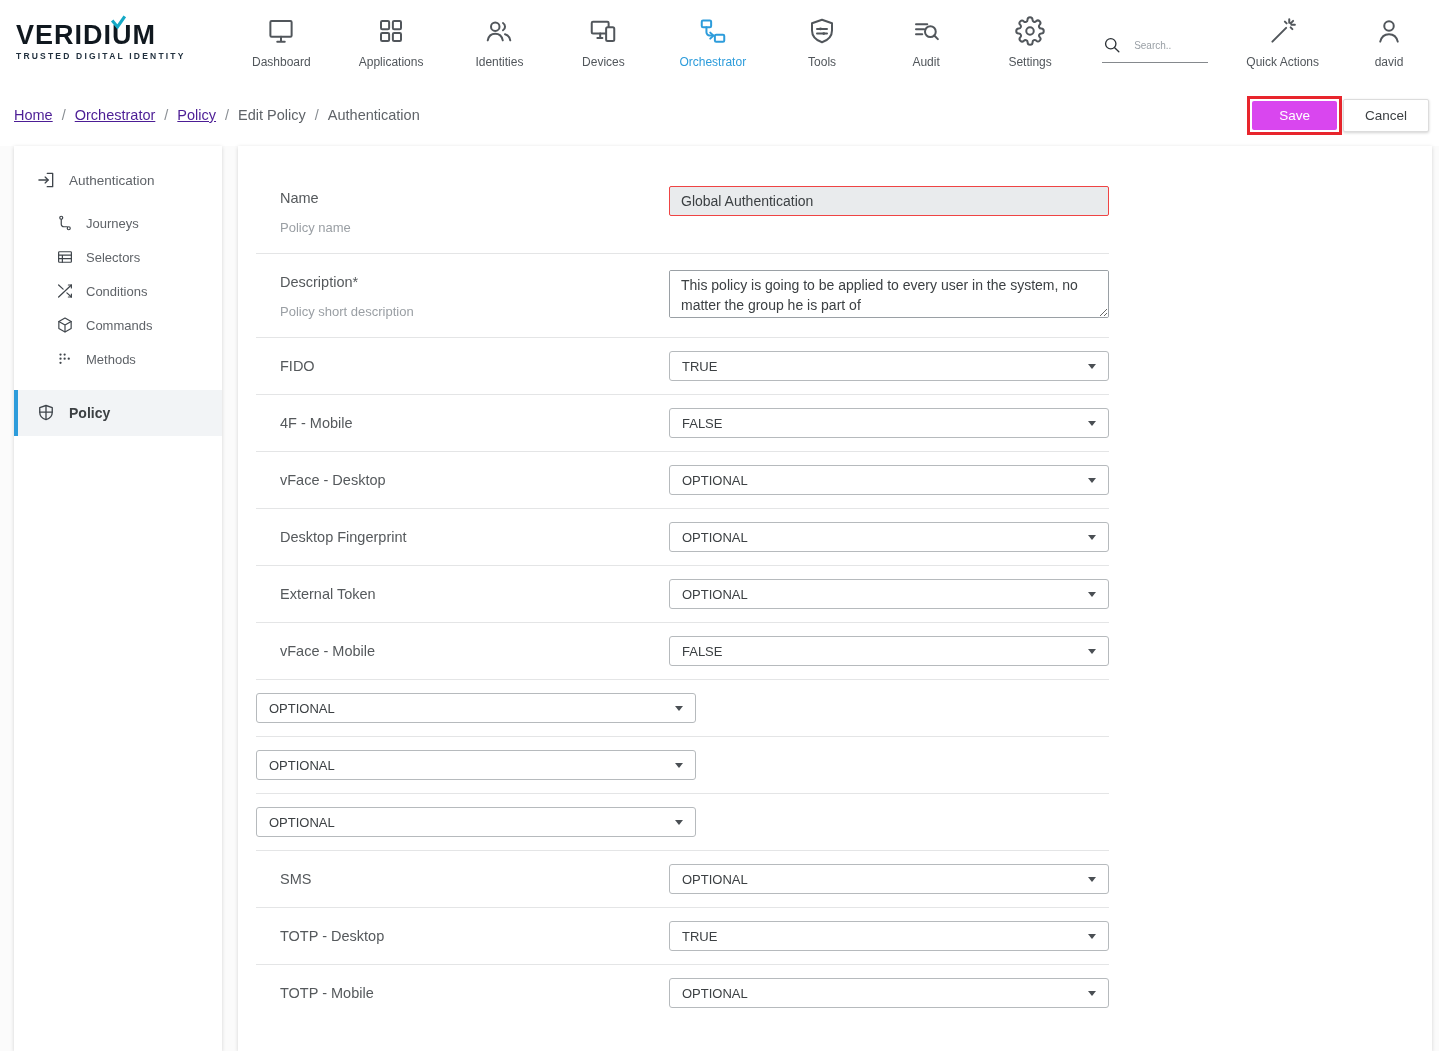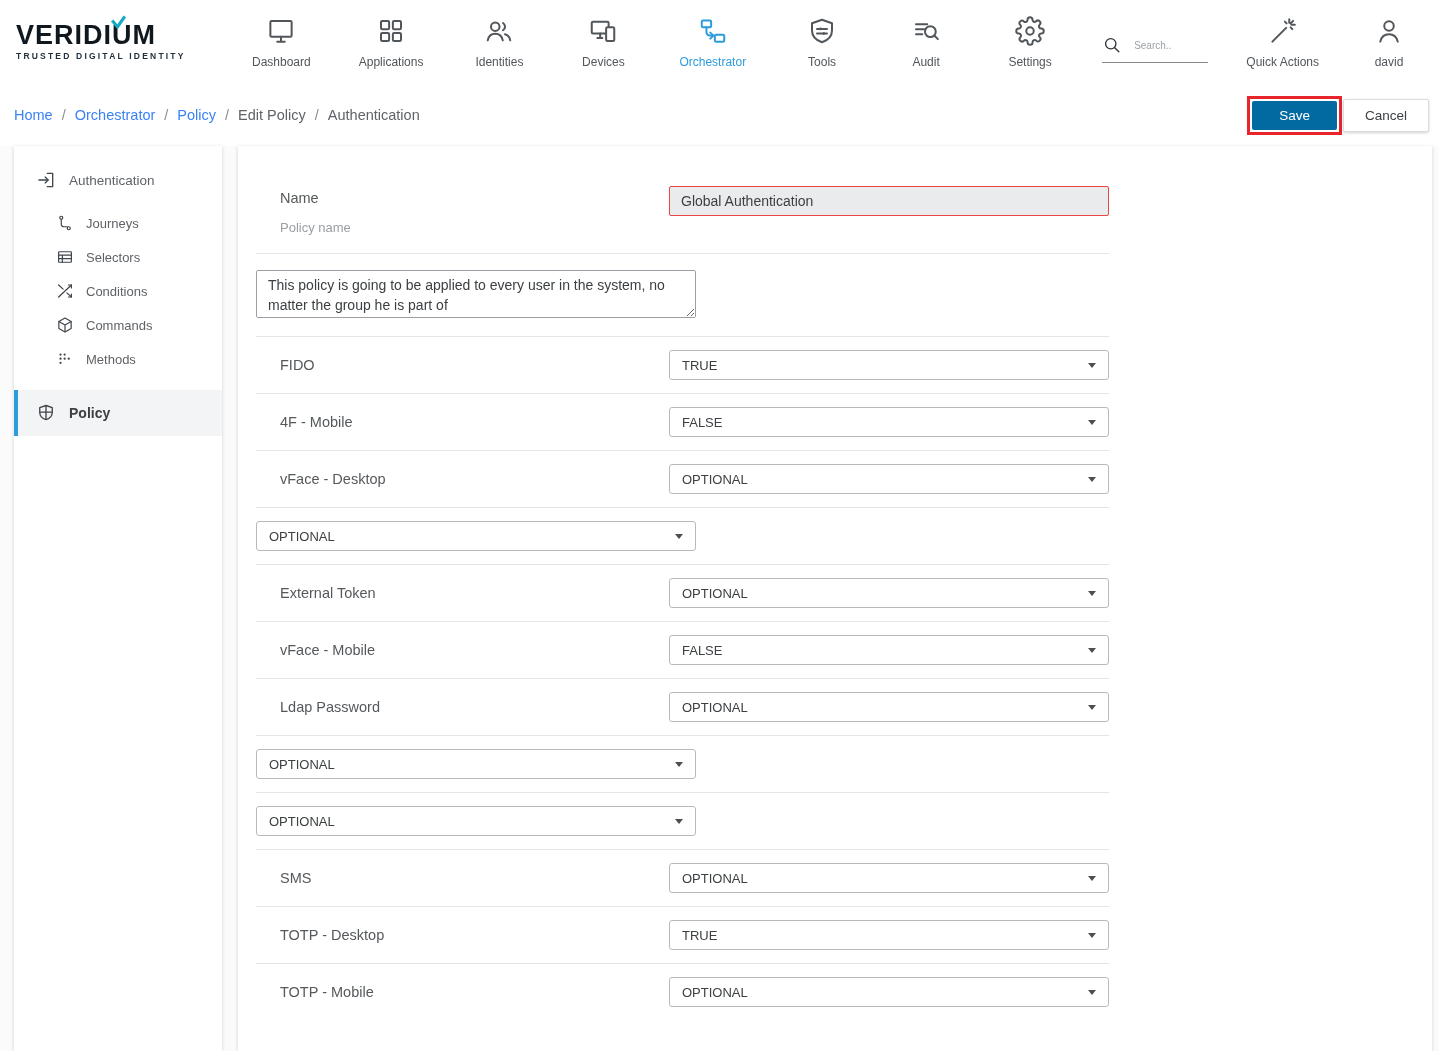--- a/index.html
+++ b/index.html
@@ -58,30 +58,30 @@
   .header-right { display:flex; gap:42px; margin-left:38px; }
 
   
   .crumb-bar {
     height: 62px; background:#fff;
     display:flex; align-items:center; justify-content:space-between;
     padding: 0 10px 0 14px;
   }
   .breadcrumb { display:flex; align-items:center; gap:9px; font-size:14.5px; }
   .crumb { color:#5f6368; }
-  .crumb.link { color:#3b82f6; cursor:pointer; }
+  .crumb.link { color:#4c1d95; cursor:pointer;text-decoration:underline; }
   .crumb-sep { color:#8a8f94; }
 
   .actions { display:flex; align-items:center; }
   .save-wrap {
     border:3px solid #e8252c; padding:2px; background:#fff;
     display:inline-flex;
   }
   .btn-save {
-    background:#0369a1; color:#fff; border:none; border-radius:2px;
+    background:#d946ef; color:#fff; border:none; border-radius:2px;
     font-size:13.5px; padding:7px 27px; cursor:pointer;
     font-family:"Liberation Sans", sans-serif;
   }
   .btn-cancel {
     background:#fff; color:#3c4043; border:1px solid #dcdcdc; border-radius:2px;
     font-size:13.5px; padding:8px 21px; cursor:pointer; margin-left:1px;
     box-shadow:0 1px 3px rgba(0,0,0,.18);
     font-family:"Liberation Sans", sans-serif;
   }
 
@@ -373,20 +373,24 @@
         <div class="label-col">
           <span class="field-label">Name</span>
           <span class="field-hint">Policy name</span>
         </div>
         <div class="control-col" style="justify-content:flex-start;">
           <input class="name-input" value="Global Authentication" style="">
         </div>
       </div>
 
       <div class="form-row desc-row">
+        <div class="label-col">
+          <span class="field-label">Description*</span>
+          <span class="field-hint">Policy short description</span>
+        </div>
         <div class="control-col" style="justify-content:flex-start;">
           <textarea class="desc-textarea" style="">This policy is going to be applied to every user in the system, no matter the group he is part of</textarea>
         </div>
       </div>
 
       <div id="dd-rows">
           <div class="form-row dd-row" style="border-top: 1px solid rgb(228, 229, 230);">
             <div class="label-col">
               <span class="field-label">FIDO</span>
             </div>
@@ -413,20 +417,23 @@
               <span class="field-label">vFace - Desktop</span>
             </div>
             <div class="control-col">
               <div class="dropdown">
                 <span class="dd-value">OPTIONAL</span>
                 <span class="caret"></span>
               </div>
             </div>
           </div>
           <div class="form-row dd-row" style="border-top: 1px solid rgb(228, 229, 230);">
+            <div class="label-col">
+              <span class="field-label">Desktop Fingerprint</span>
+            </div>
             <div class="control-col">
               <div class="dropdown">
                 <span class="dd-value">OPTIONAL</span>
                 <span class="caret"></span>
               </div>
             </div>
           </div>
           <div class="form-row dd-row" style="border-top: 1px solid rgb(228, 229, 230);">
             <div class="label-col">
               <span class="field-label">External Token</span>
@@ -443,23 +450,20 @@
               <span class="field-label">vFace - Mobile</span>
             </div>
             <div class="control-col">
               <div class="dropdown">
                 <span class="dd-value">FALSE</span>
                 <span class="caret"></span>
               </div>
             </div>
           </div>
           <div class="form-row dd-row" style="border-top: 1px solid rgb(228, 229, 230);">
-            <div class="label-col">
-              <span class="field-label">Ldap Password</span>
-            </div>
             <div class="control-col">
               <div class="dropdown">
                 <span class="dd-value">OPTIONAL</span>
                 <span class="caret"></span>
               </div>
             </div>
           </div>
           <div class="form-row dd-row" style="border-top: 1px solid rgb(228, 229, 230);">
             <div class="control-col">
               <div class="dropdown">

